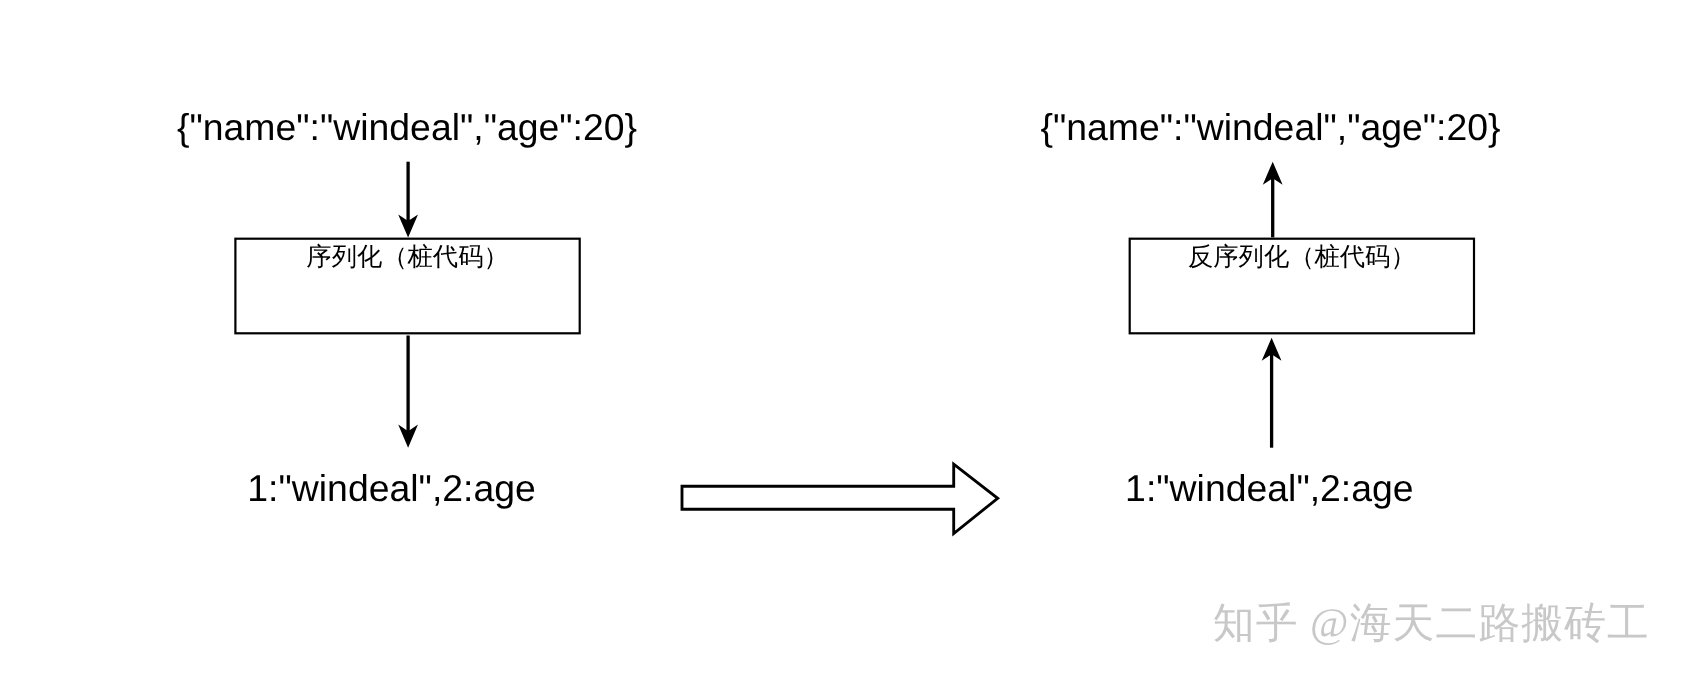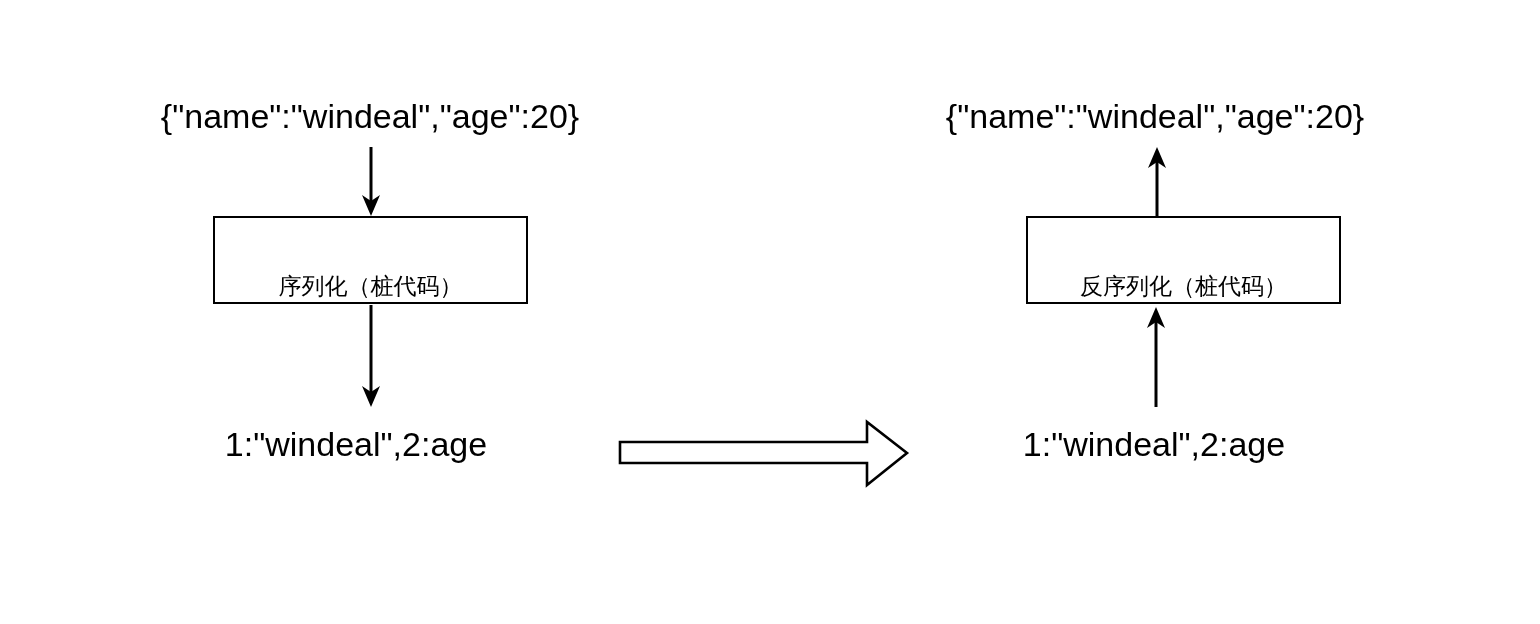--- a/index.html
+++ b/index.html
@@ -28,21 +28,21 @@
   }
   .json-left{left:120px;top:94px;width:500px;}
   .json-right{left:905px;top:94px;width:500px;}
   .bytes-left{left:106px;top:422px;width:500px;}
   .bytes-right{left:904px;top:422px;width:500px;}
   .box{
     position:absolute;
     width:315px;height:88px;
     border:2.5px solid var(--line-color);
     background:var(--bg);
-    display:flex;align-items:flex-end;justify-content:center;
+    display:flex;align-items:flex-start;justify-content:center;
     font-size:23px;
     box-sizing:border-box;
   }
   .box-left{left:213px;top:216px;}
   .box-right{left:998px;top:216px;margin-left:28px;}
   .watermark{
     position:absolute;
     top:541px;right:40px;
     font-size:38px;
     letter-spacing:1px;
@@ -94,13 +94,14 @@
   <div class="txt bytes-left">1:"windeal",2:age</div>
 
   <div class="txt json-right">{"name":"windeal","age":20}</div>
 
   <div class="box box-right">
     <span>反序列化（桩代码）</span>
   </div>
 
   <div class="txt bytes-right">1:"windeal",2:age</div>
 
+  <div class="watermark">知乎 @海天二路搬砖工</div>
 </div>
 
 </body></html>

